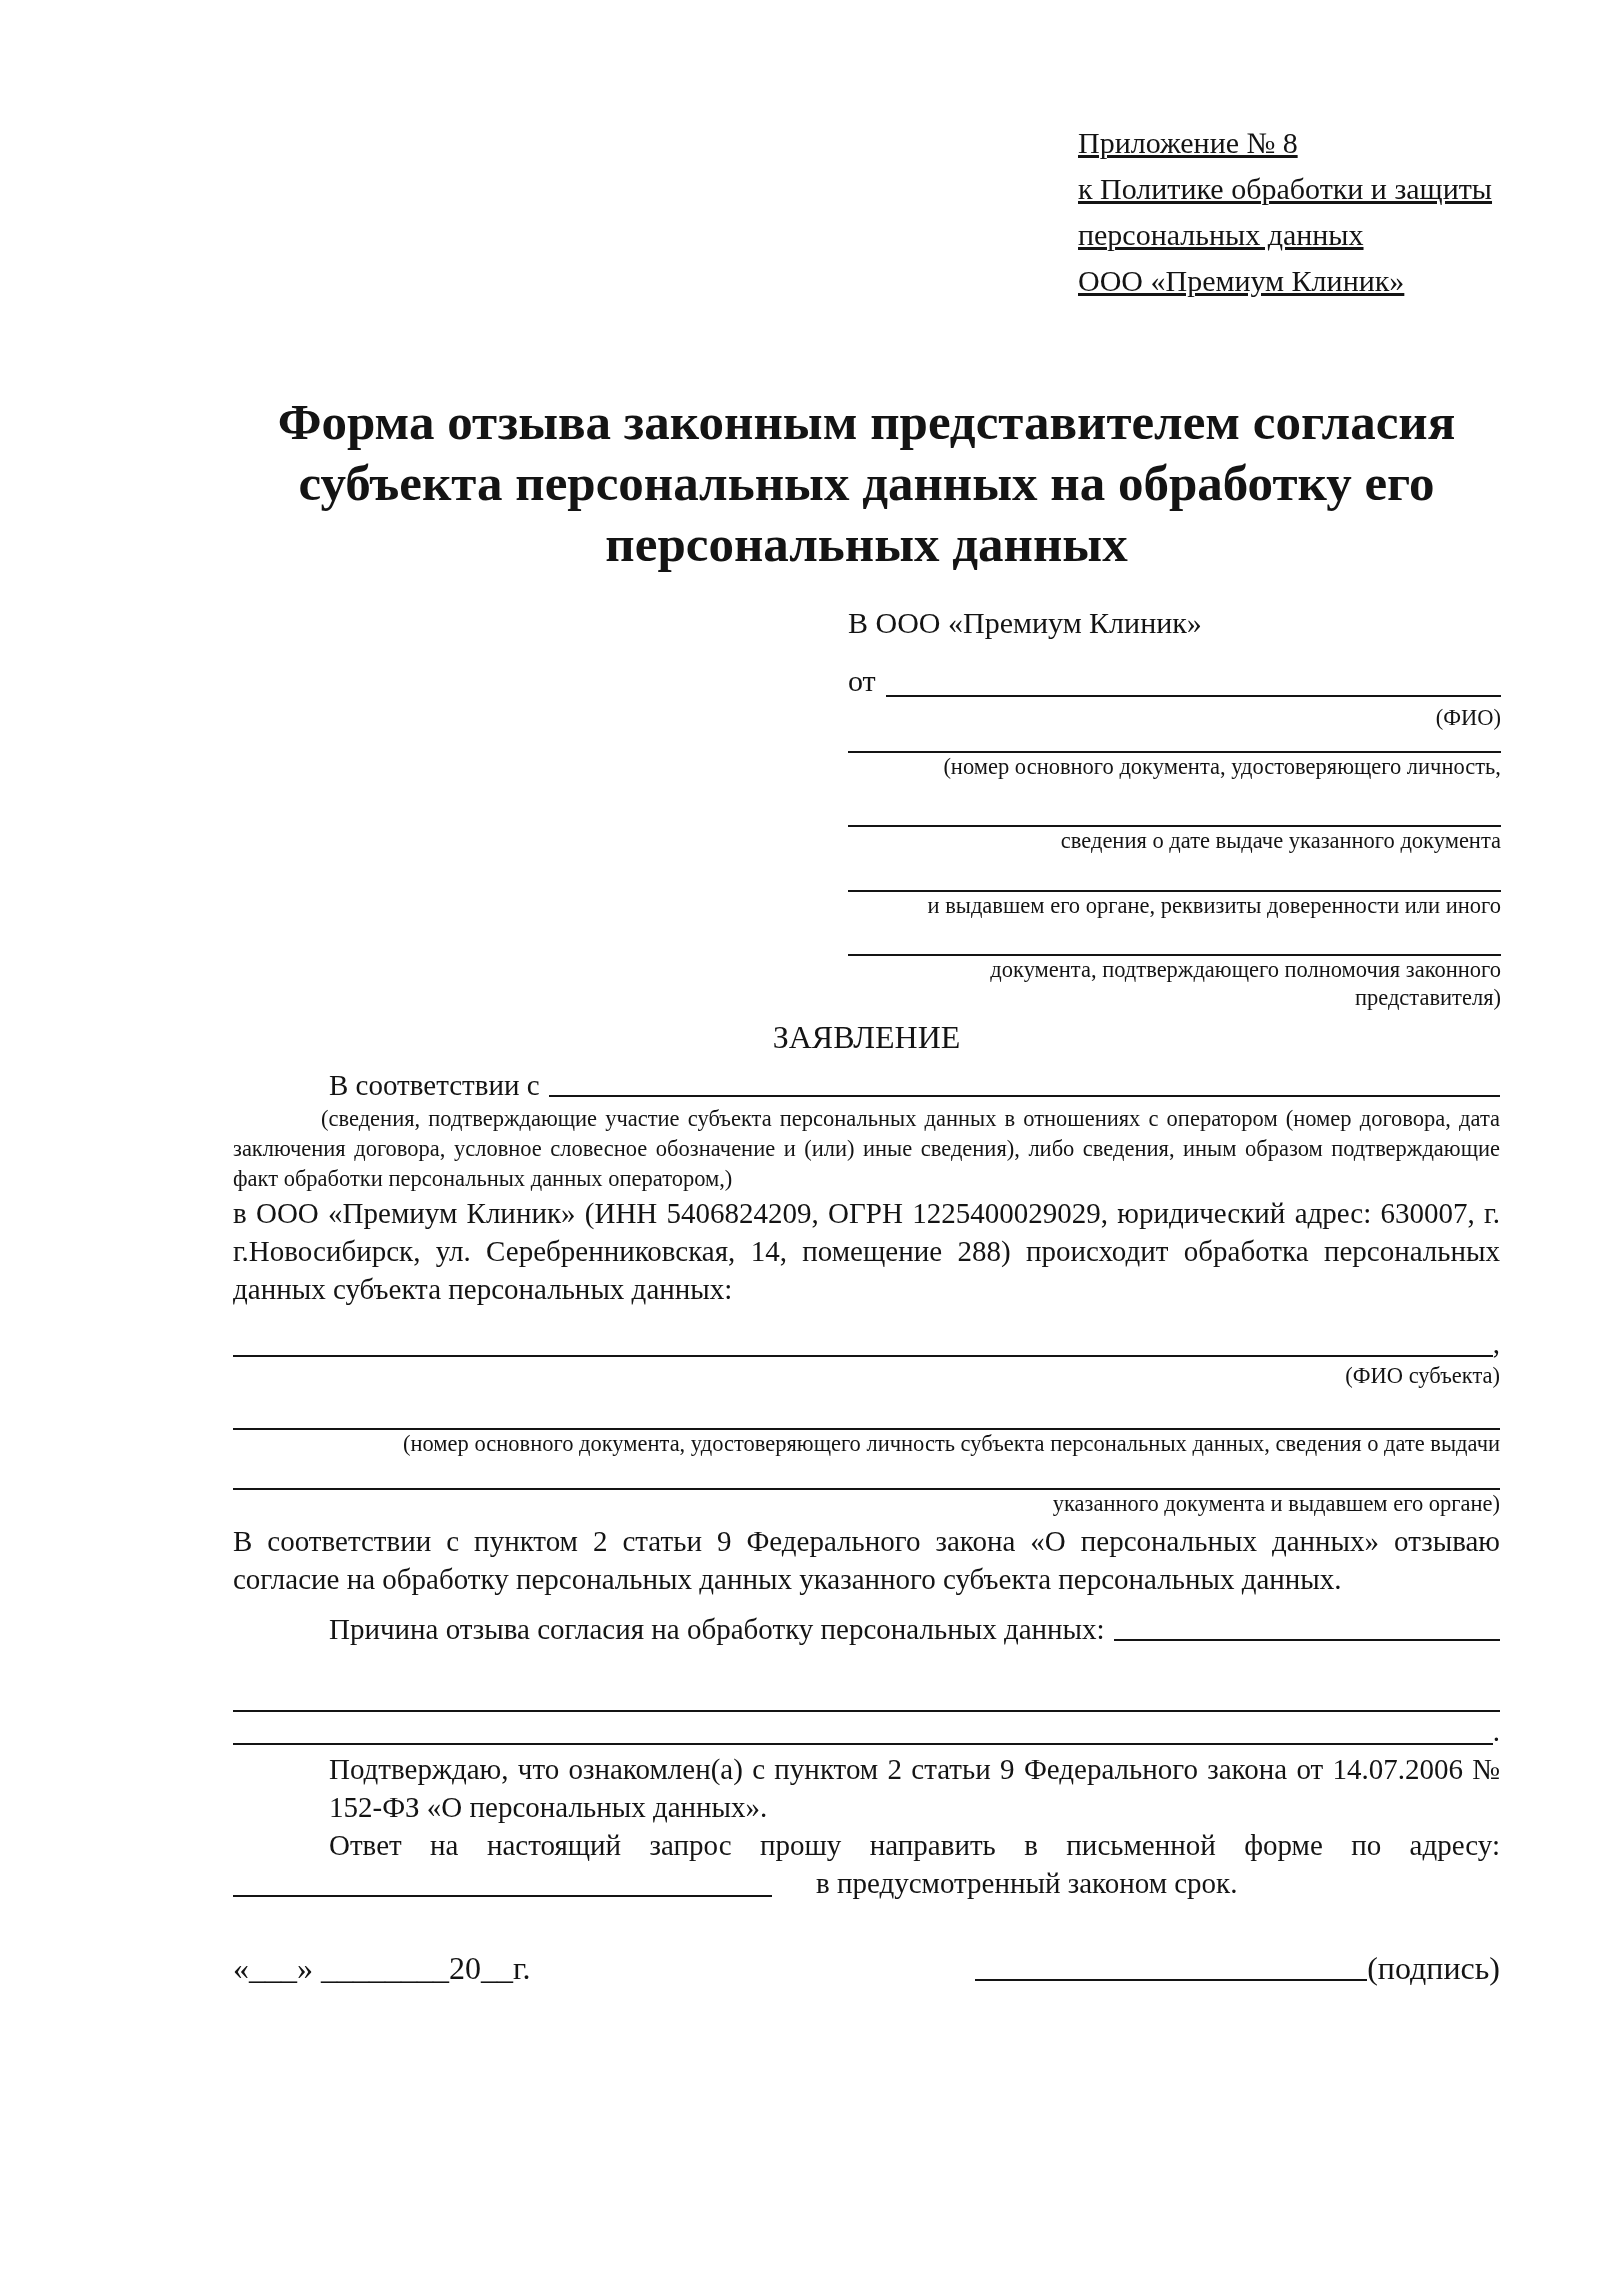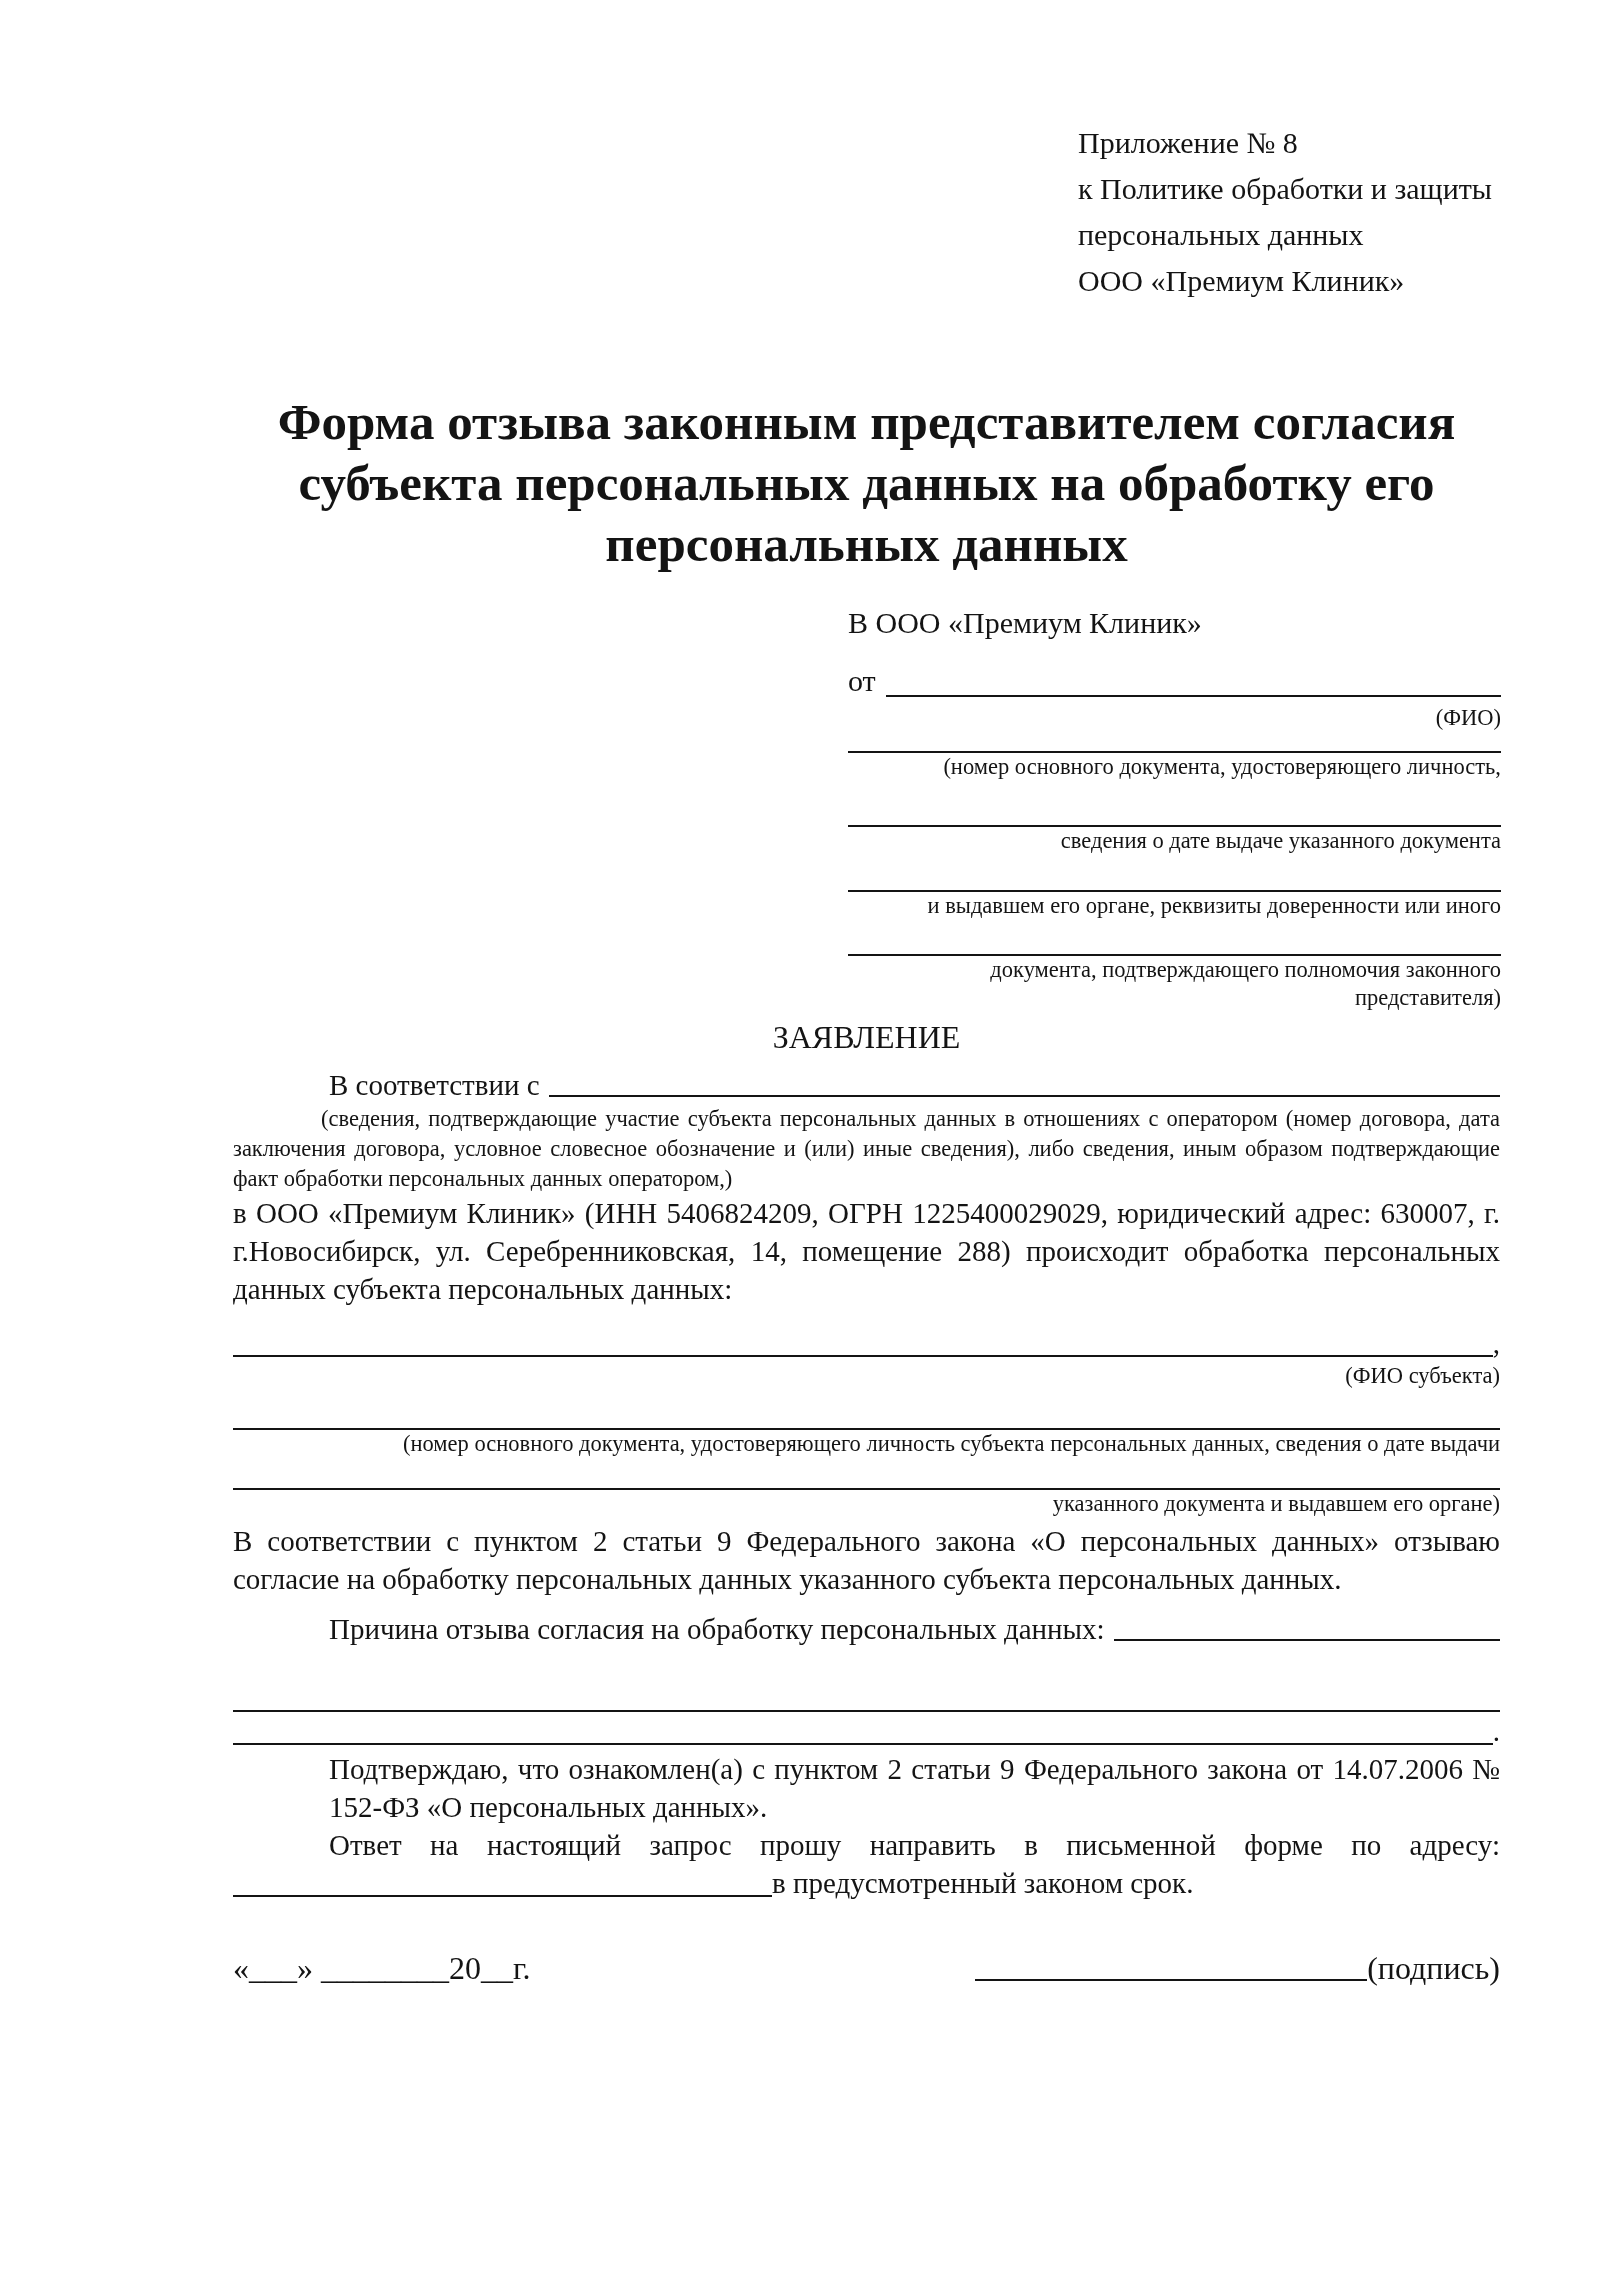--- a/index.html
+++ b/index.html
@@ -8,21 +8,21 @@
     width:1621px;height:2293px;
     margin:0 auto;
     background:#ffffff;
     color:#141414;
     font-family:"Liberation Serif","DejaVu Serif",serif;
     overflow:hidden;
   }
   
   .hdr{
     position:absolute;left:1078px;top:120px;
-    font-size:30px;line-height:46px;white-space:nowrap;
+    font-size:30px;line-height:46px;white-space:nowrap;text-decoration:underline;
   }
   
   .title{
     position:absolute;left:233px;top:392px;width:1267px;
     text-align:center;font-weight:bold;
     font-size:51px;line-height:61px;
   }
   
   .addr{
     position:absolute;left:848px;top:600px;width:653px;
@@ -62,21 +62,21 @@
   .justify-last{text-align-last:justify;}
   .m-row1{margin-top:15.7px;}
   .m-row1 .fill,.m-rowX .fill{margin-bottom:4.9px;}
   .subrow-cap{margin-top:0;}
   .gap-blank{height:35px;}
   .suffix{white-space:nowrap;}
   .reply-line{display:flex;text-align:left;}
   .reply-line .fixedfill{
     flex:0 0 539px;border-bottom:2.9px solid #141414;margin-bottom:4.9px;
   }
-  .reply-line .tail{white-space:nowrap;}
+  .reply-line .tail{white-space:nowrap;margin-left:44px;}
   
   .footer{
     position:absolute;left:233px;top:1949px;width:1267px;
     font-size:32px;line-height:39px;
     display:flex;justify-content:space-between;align-items:flex-end;
   }
   .sig{display:flex;align-items:flex-end;}
   .sig .sigfill{
     width:392px;border-bottom:2.9px solid #141414;margin-bottom:6.9px;
   }

